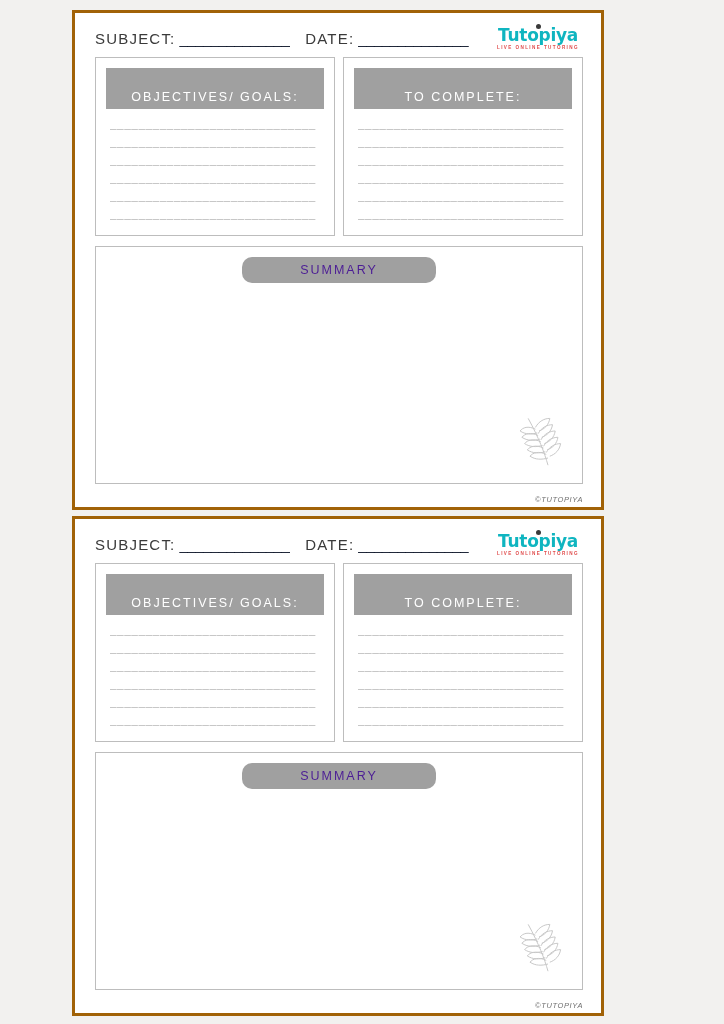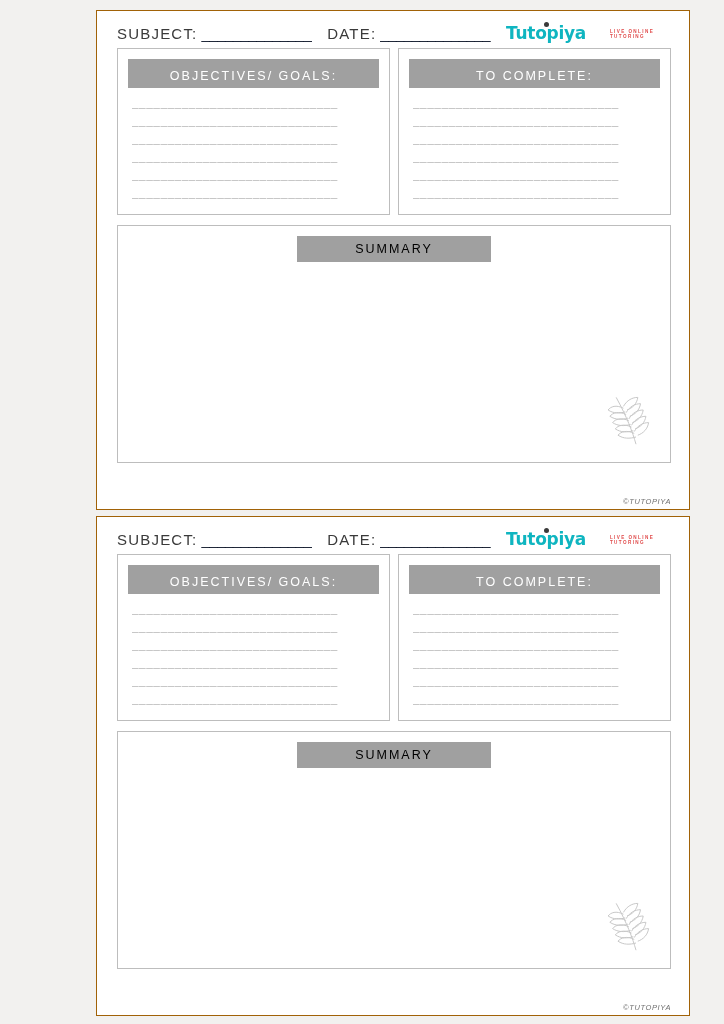--- a/index.html
+++ b/index.html
@@ -8,24 +8,24 @@
     background: #f2f1ef;
   }
   body {
     width: 724px;
     height: 1024px;
     font-family: "Liberation Sans", sans-serif;
     overflow: hidden;
   }
   .page {
     position: absolute;
-    left: 96px;
-    width: 594px;
+    left: 72px;
+    width: 532px;
     background: #ffffff;
-    border: 1px solid #a16207;
+    border: 3px solid #a16207;
     box-sizing: border-box;
   }
   #sheet-1 { top: 10px; height: 500px; }
   #sheet-2 { top: 516px; height: 500px; }
 
   .header-row {
     display: flex;
     align-items: center;
     justify-content: space-between;
     padding: 14px 18px 6px 20px;
@@ -41,25 +41,24 @@
   }
   .field-label { margin-right: 4px; }
   .field-line {
     letter-spacing: -0.5px;
     color: #0f172a;
     margin-right: 16px;
   }
 
   .logo {
     display: flex;
-    flex-direction: row;
+    flex-direction: column;
     align-items: center;
     line-height: 1;
     padding-right: 4px;
-    gap: 24px;
   }
   .logo-word {
     font-family: "DejaVu Sans", sans-serif;
     font-weight: bold;
     font-size: 17px;
     color: #0fb5c0;
     letter-spacing: -0.3px;
     position: relative;
   }
   .logo-word .dot {
@@ -90,21 +89,21 @@
     box-sizing: border-box;
     padding: 8px 8px 10px 8px;
     flex: 1;
   }
   .panel-title {
     background: #a0a0a0;
     color: #ffffff;
     text-align: center;
     font-size: 12.5px;
     letter-spacing: 2px;
-    padding: 10px 0 5px 0;
+    padding: 22px 0 5px 0;
     margin: 2px 2px 8px 2px;
   }
   .lines {
     padding: 0 6px;
   }
   .dash-line {
     font-size: 11px;
     color: #9a9a9a;
     letter-spacing: 0.5px;
     line-height: 18px;
@@ -116,27 +115,28 @@
   .summary-panel {
     margin: 10px 18px 0 20px;
     border: 1px solid #bdbdbd;
     box-sizing: border-box;
     height: 238px;
     position: relative;
     padding-top: 10px;
   }
   .summary-title {
     background: #a0a0a0;
-    color: #000000;
+    color: #4c1d95;
     text-align: center;
     font-size: 12.5px;
     letter-spacing: 2px;
     padding: 6px 12px;
     width: 170px;
     margin: 0 auto;
+    border-radius: 10px;
   }
   .leaf {
     position: absolute;
     right: 16px;
     bottom: 14px;
     width: 54px;
     height: 58px;
     opacity: 0.55;
   }
   .copyright {

